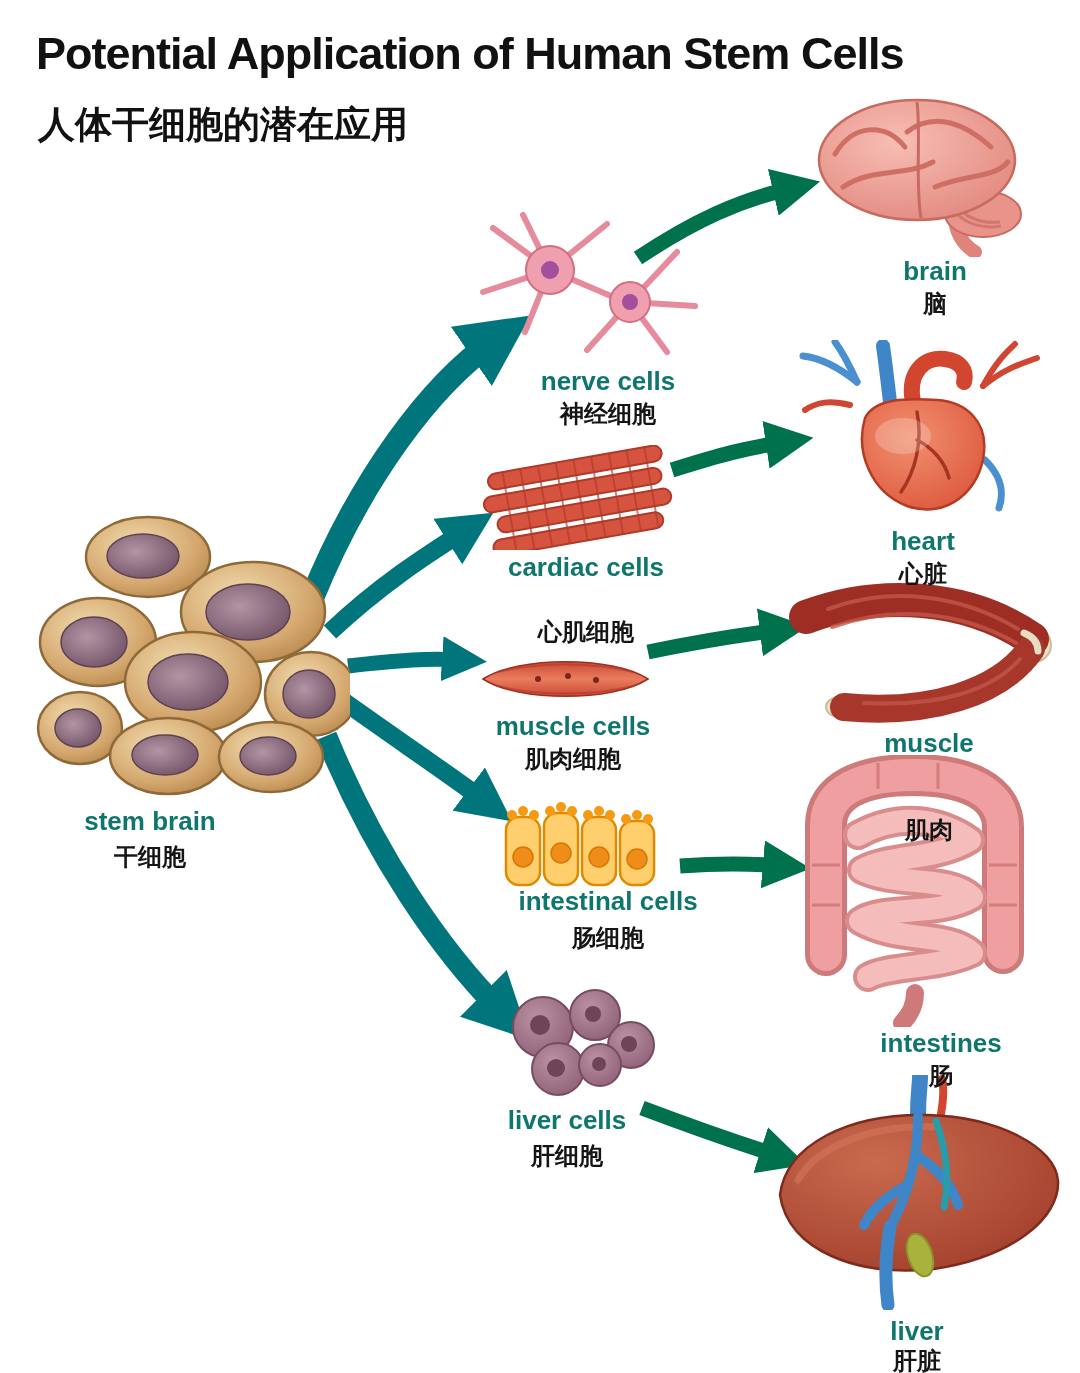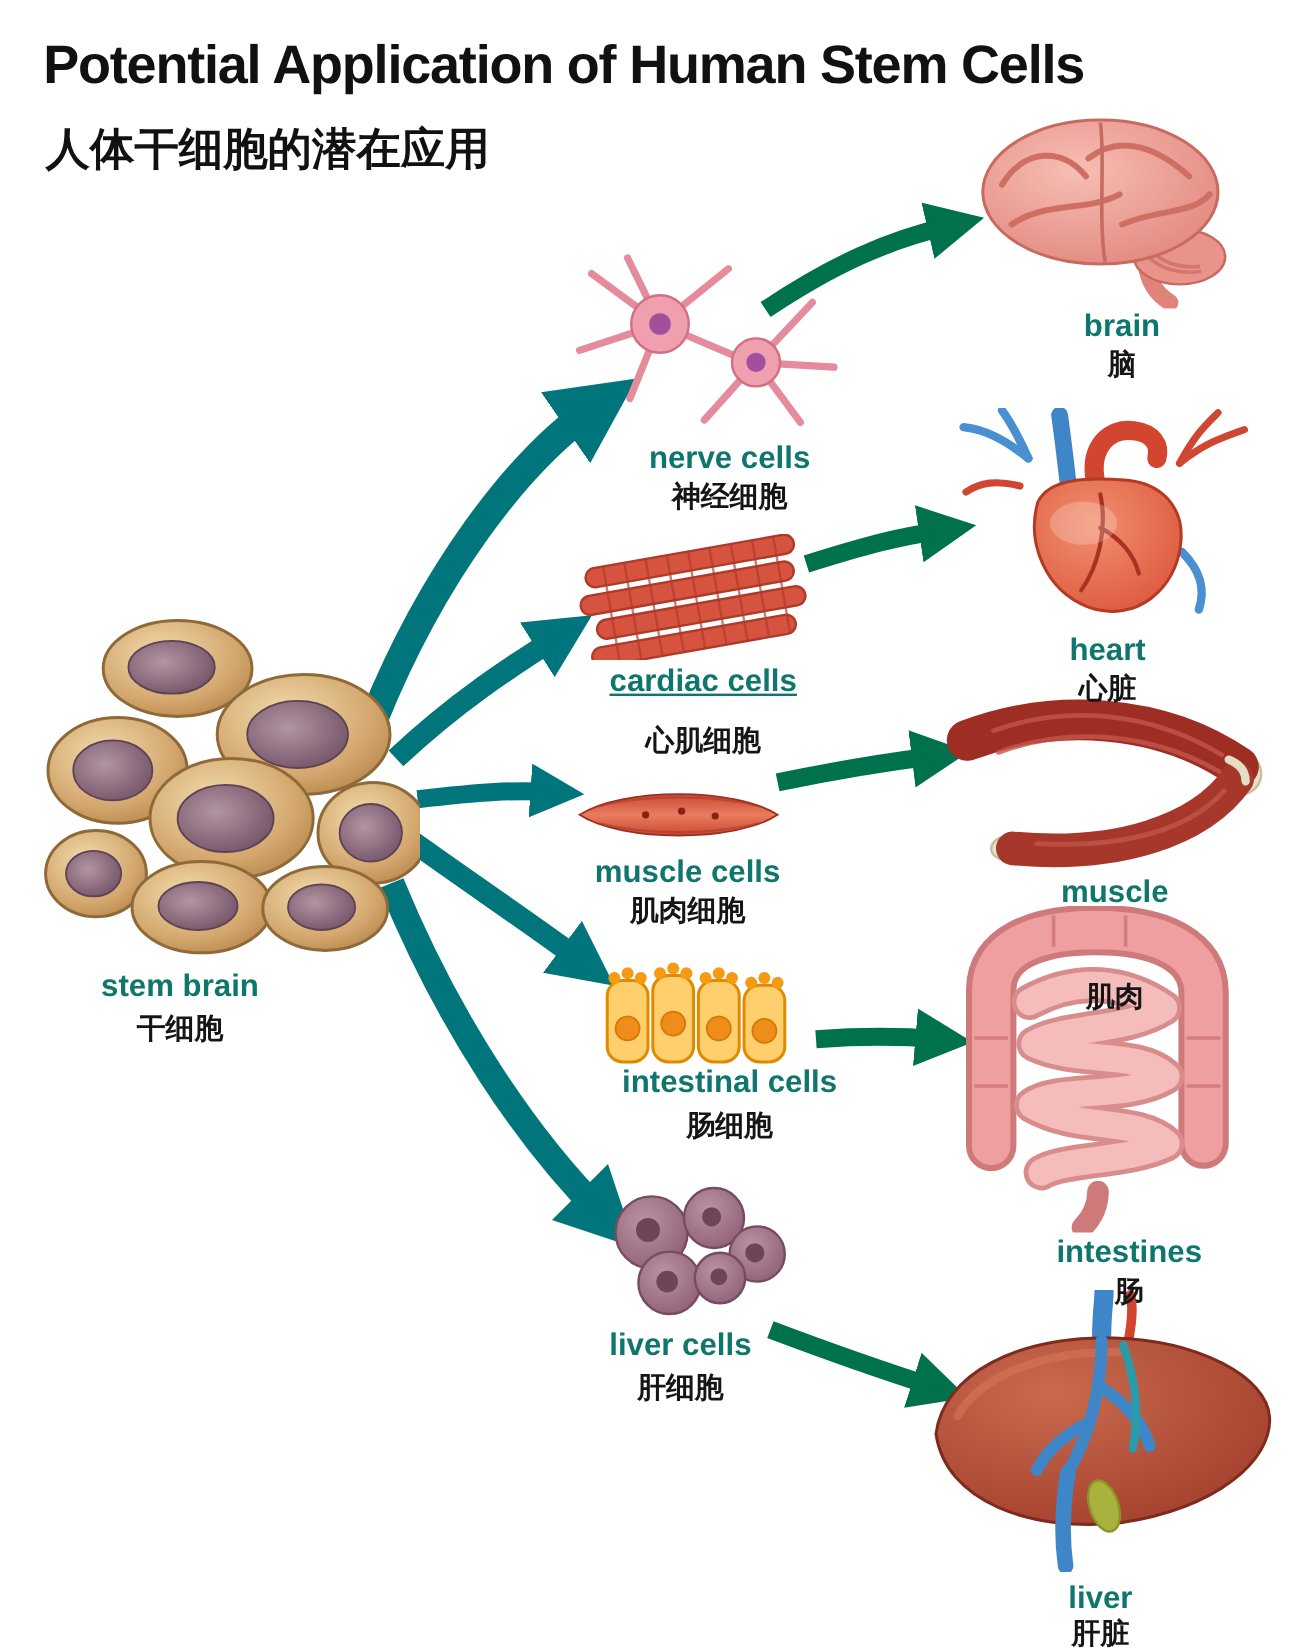--- a/index.html
+++ b/index.html
@@ -303,22 +303,22 @@
       <ellipse cx="152" cy="180" rx="12" ry="22" transform="rotate(-18 152 180)" fill="#a8b23c" stroke="#8a9428" stroke-width="2"></ellipse>
     </svg>
   </div>
 
   <div class="abs en-label" style="left:150px; top:806px;">stem brain</div>
   <div class="abs zh-label" style="left:150px; top:841px;">干细胞</div>
 
   <div class="abs en-label" style="left:608px; top:366px;">nerve cells</div>
   <div class="abs zh-label" style="left:608px; top:398px;">神经细胞</div>
 
-  <div class="abs en-label" style="left:586px; top:552px;text-decoration:underline;">cardiac cells</div>
-  <div class="abs zh-label" style="left:586px; top:601px;">心肌细胞</div>
+  <div class="abs en-label" style="left:586px; top:552px;">cardiac cells</div>
+  <div class="abs zh-label" style="left:586px; top:616px;">心肌细胞</div>
 
   <div class="abs en-label" style="left:573px; top:711px;text-align:center;">muscle cells</div>
   <div class="abs zh-label" style="left:573px; top:743px;">肌肉细胞</div>
 
   <div class="abs en-label" style="left:608px; top:886px;">intestinal cells</div>
   <div class="abs zh-label" style="left:608px; top:922px;">肠细胞</div>
 
   <div class="abs en-label" style="left:567px; top:1105px;">liver cells</div>
   <div class="abs zh-label" style="left:567px; top:1140px;">肝细胞</div>
 

